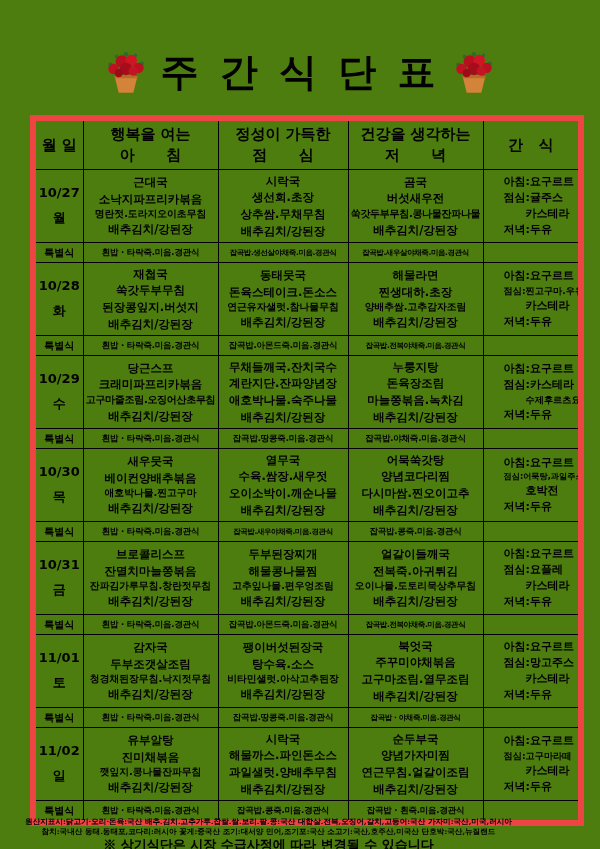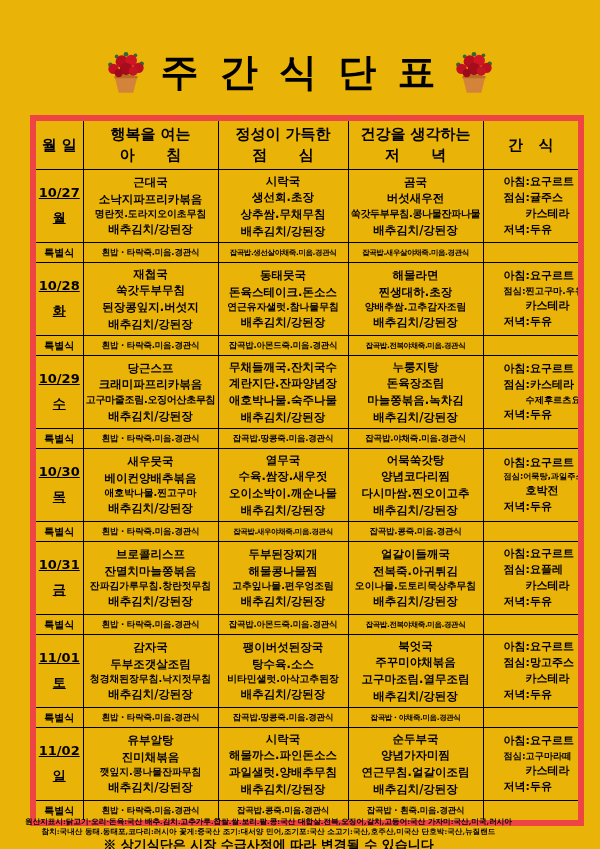--- a/index.html
+++ b/index.html
@@ -1,17 +1,17 @@
 <!DOCTYPE html>
 <html><head>
 <meta charset="utf-8">
 <style>
   html,body { margin:0; padding:0; background:#fff; }
   .page {
-    position:relative; width:600px; height:849px; background:#eab308; color:#000;
+    position:relative; width:600px; height:849px; background:#4d7c0f; color:#000;
     font-family:"DejaVu Sans","Liberation Sans",sans-serif; overflow:hidden;
   }
   .title-row {
     position:absolute; top:36px; left:0; width:600px; height:72px;
     display:flex; align-items:center; justify-content:center; gap:10px;
   }
   .page-title {
     margin:0; font-family:"DejaVu Serif","Liberation Serif",serif;
     font-size:38px; font-weight:bold; letter-spacing:4px; white-space:pre;
   }
@@ -27,21 +27,21 @@
   .head-row th {
     height:48px; font-family:"DejaVu Serif","Liberation Serif",serif;
     font-weight:bold; font-size:15px; text-align:center;
   }
   .head-line { line-height:1.4; }
   .spread { white-space:pre; }
 
   .main-row td { height:72px; }
   .special-row td { height:19px; }
 
-  .date-cell { text-align:center;text-decoration:underline; }
+  .date-cell { text-align:center; }
   .date { font-size:13px; font-weight:bold; margin-bottom:9px; }
   .weekday { font-size:13px; font-weight:bold; }
 
   .menu-cell { text-align:center; }
   .menu-line { font-size:11.5px; font-weight:bold; line-height:1.45; white-space:nowrap; }
   .menu-line.sm { font-size:9.8px; }
   .menu-line.xs { font-size:10px; letter-spacing:-0.3px; }
 
   .snack-cell { text-align:left; padding-left:20px; }
   .snack-line { font-size:11px; font-weight:bold; line-height:1.45; white-space:nowrap; }

